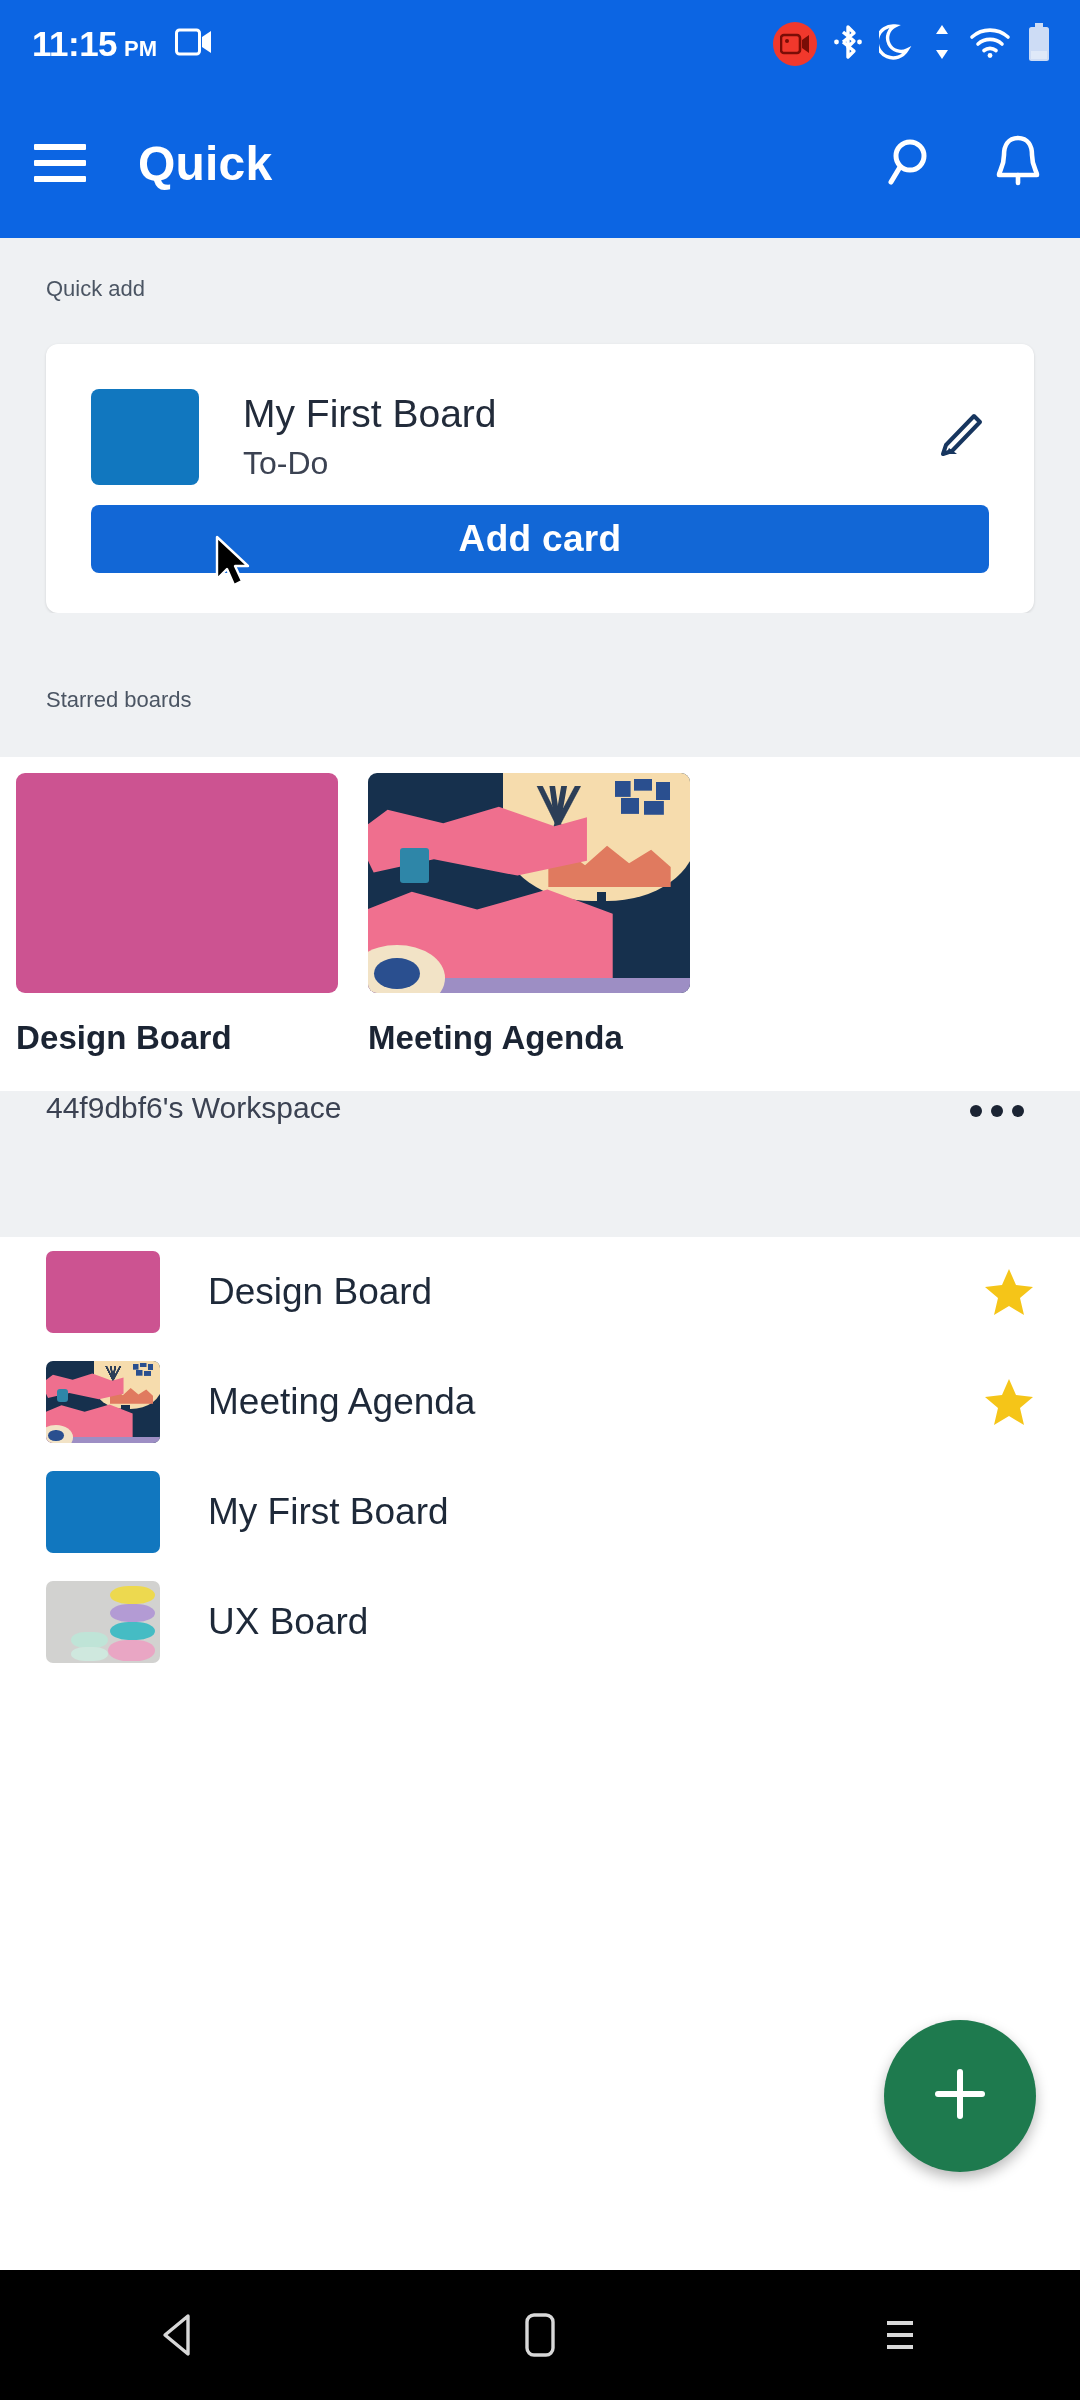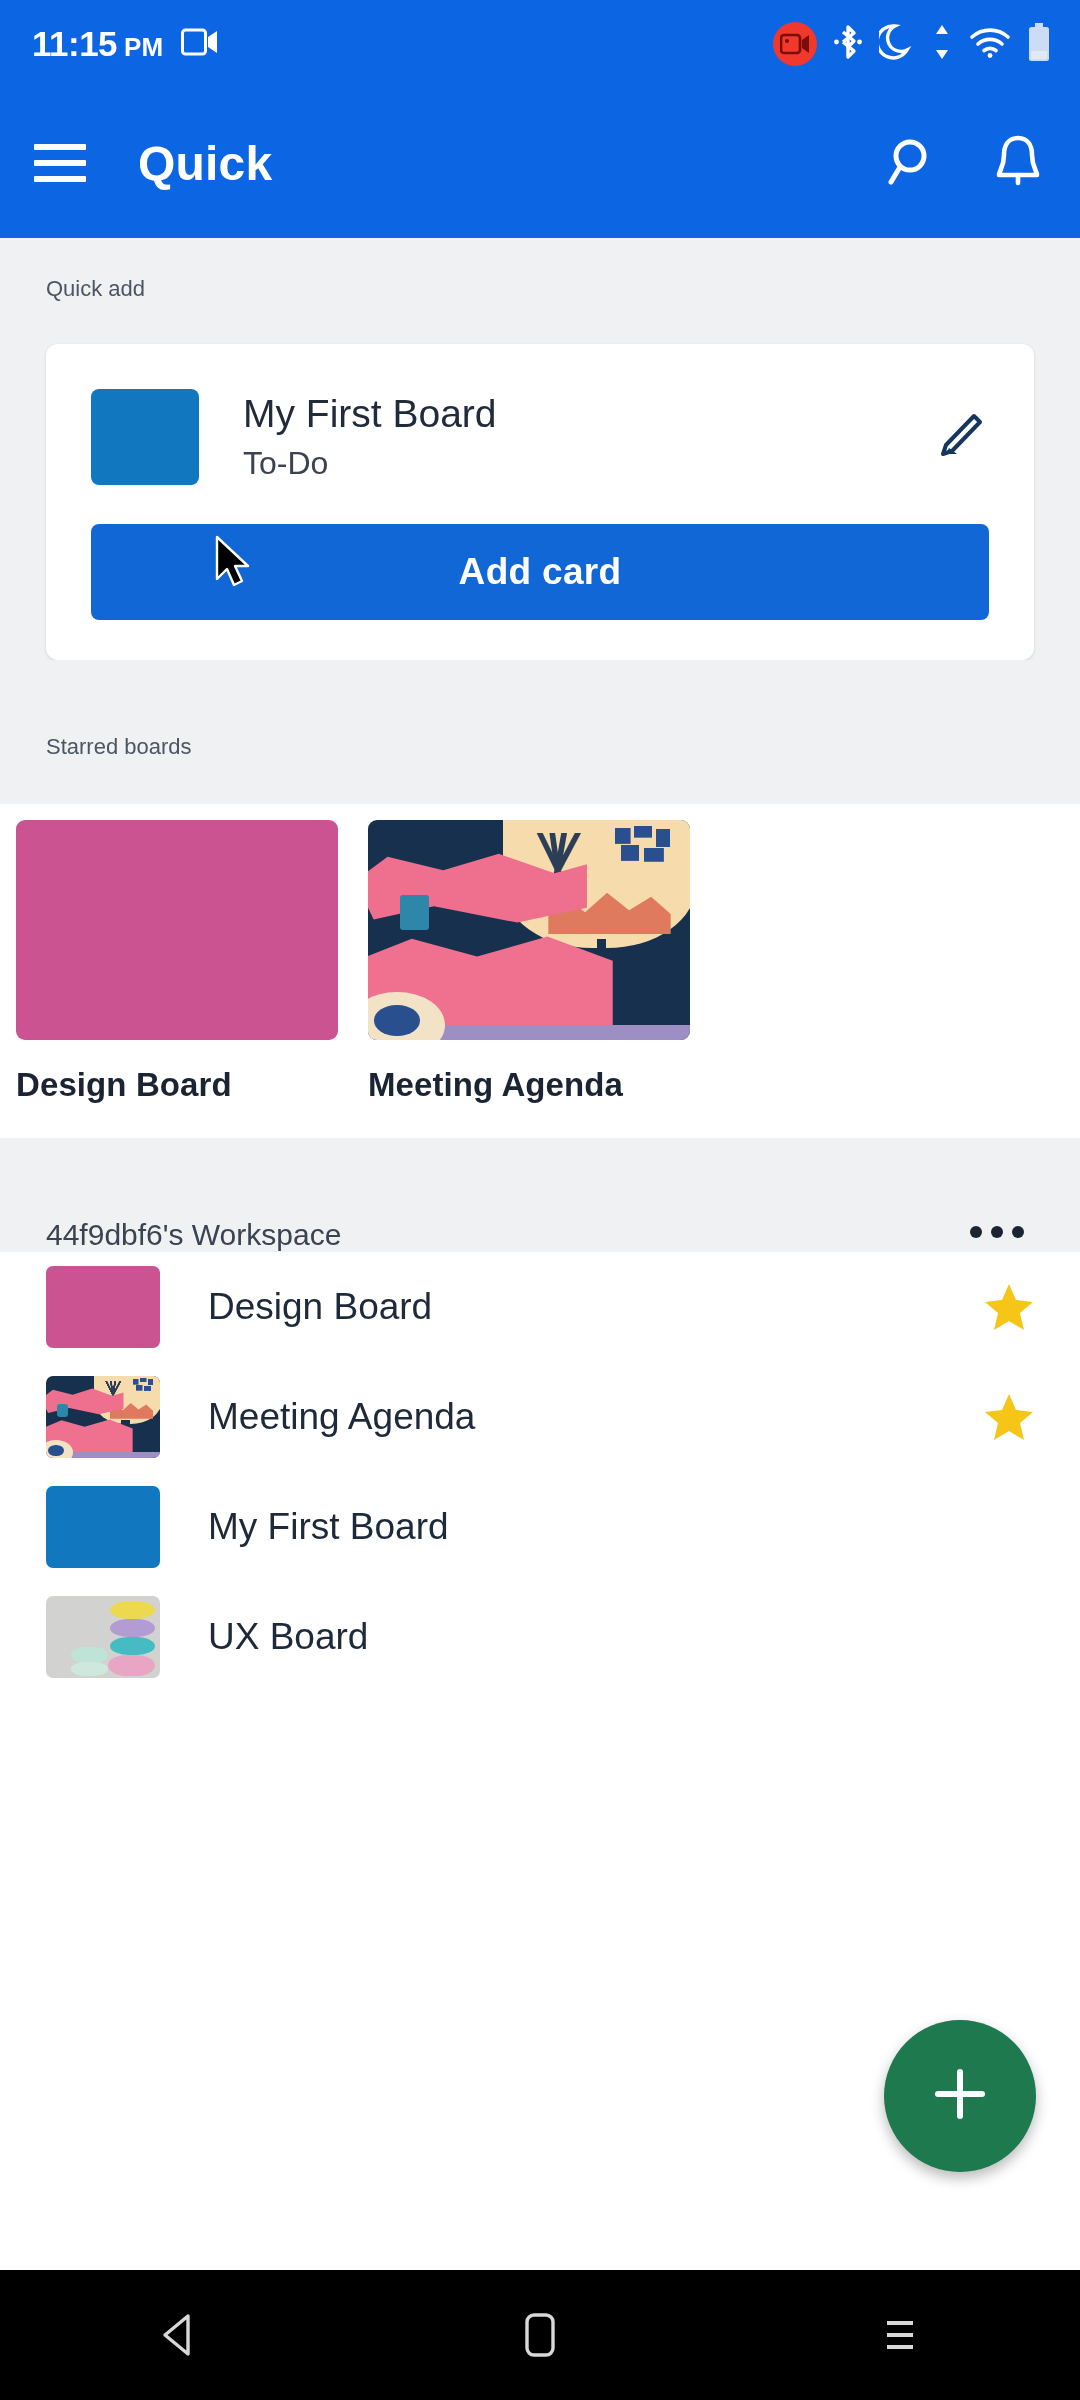--- a/index.html
+++ b/index.html
@@ -22,21 +22,21 @@
   }
   .status-left{ display:flex; align-items:center; gap:18px; flex:1; }
   .clock{
     font-size:35px;
     font-weight:700;
     letter-spacing:-0.5px;
     display:flex;
     align-items:baseline;
     gap:7px;
   }
-  .clock .ampm{ font-size:26px; font-weight:700; letter-spacing:0px; }
+  .clock .ampm{ font-size:22px; font-weight:700; letter-spacing:0px; }
   .status-right{ display:flex; align-items:center; gap:17px; }
 
   .rec-badge{
     width:44px;height:44px;border-radius:50%;
     background:#f1382c;
     display:flex;align-items:center;justify-content:center;
   }
 
   
   .app-bar{
@@ -92,23 +92,23 @@
     font-weight:400;
     line-height:1.15;
   }
   .quick-sub{
     font-size:32px;
     color:#3b4252;
     margin-top:9px;
   }
   .pencil-btn{ width:60px;height:60px;flex:none;display:flex;align-items:center;justify-content:center;cursor:pointer; }
   .add-card-btn{
-    margin-top:39px;
+    margin-top:20px;
     width:100%;
-    height:96px;
+    height:68px;
     background:#1267d6;
     border:none;
     border-radius:8px;
     color:#ffffff;
     font-size:37px;
     font-weight:700;
     font-family:"Liberation Sans", sans-serif;
     cursor:pointer;
     letter-spacing:0.3px;
   }
@@ -203,23 +203,23 @@
   }
 
   
   .art-macaron{ background:#d2d2d0; position:relative; overflow:hidden; }
   .art-macaron .mc{ position:absolute;border-radius:42%/52%; }
 
   
   .ws-spacer{ height:34px; background:#ffffff; }
   .workspace-header{
     background:#eff1f3;
-    height:114px;
+    height:146px;
     display:flex;
-    align-items:flex-end;
+    align-items:flex-start;
     padding:0 42px 0 46px;
   }
   .ws-title{
     flex:1;
     font-size:30px;
     color:#3b4252;
   }
   .dots{ display:flex; gap:9px; cursor:pointer; padding:14px; }
   .dots i{ width:12px;height:12px;border-radius:50%;background:#1b2433;display:block; }
 

